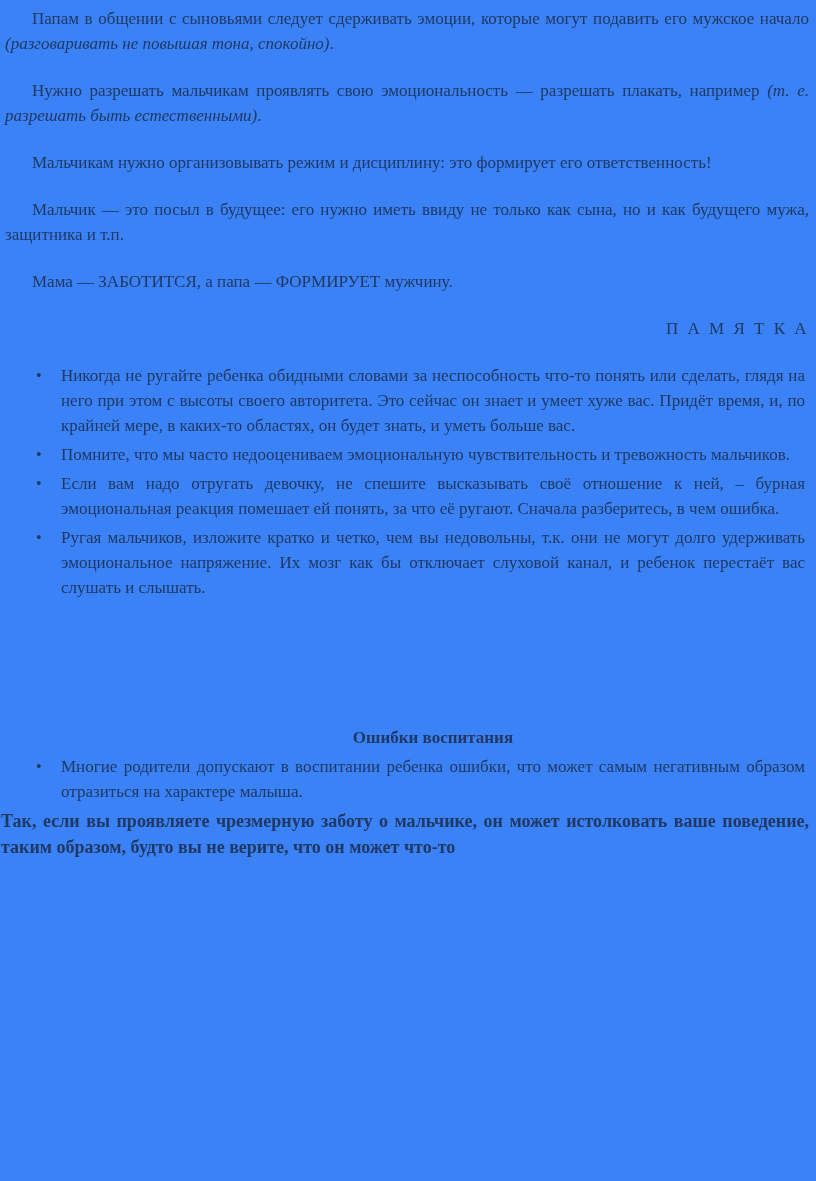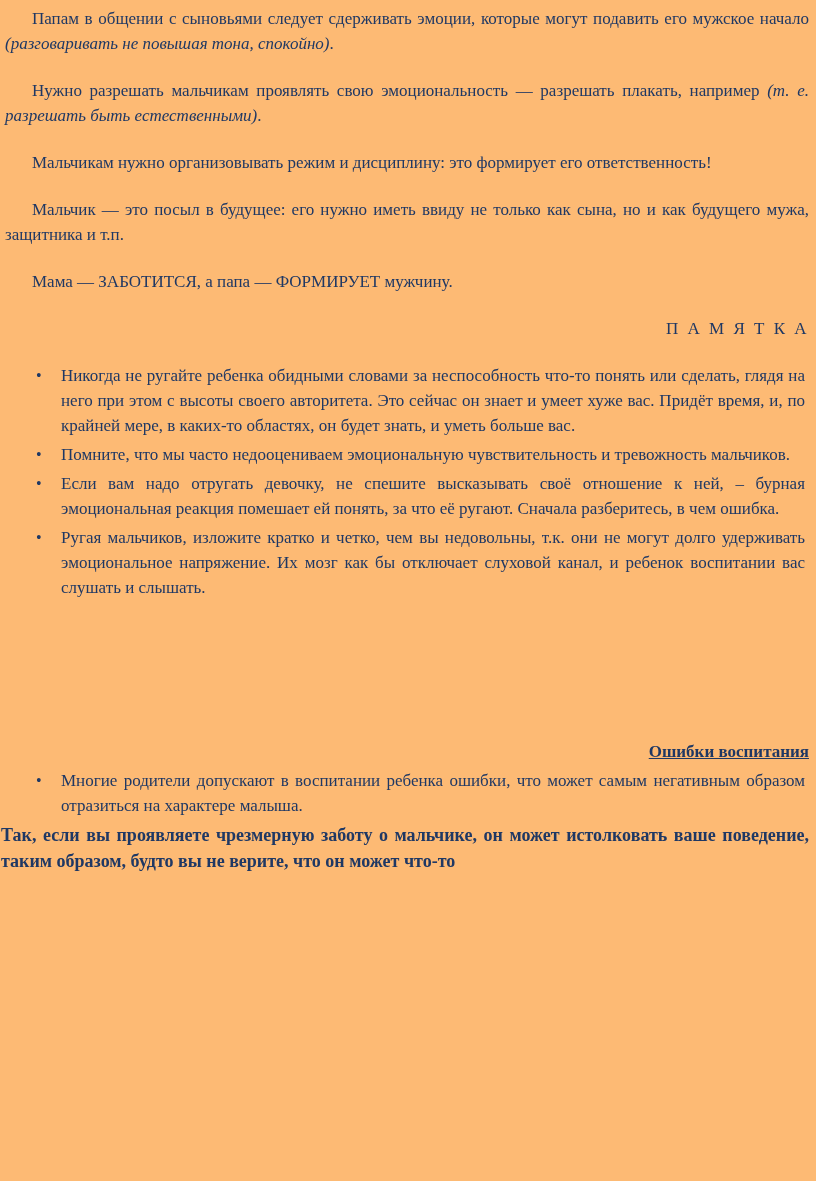--- a/index.html
+++ b/index.html
@@ -5,21 +5,21 @@
   html, body {
     margin: 0;
     padding: 0;
     background: #ffffff;
   }
   .page {
     position: relative;
     box-sizing: border-box;
     width: 816px;
     height: 1181px;
-    background: #fdba74;
+    background: #3b82f6;
     overflow: hidden;
     padding: 6px 7px 0 5px;
     font-family: "Liberation Serif", "DejaVu Serif", serif;
     font-size: 17px;
     line-height: 25px;
     color: #1f3864;
     text-align: justify;
   }
   p.para {
     margin: 0 0 22px 0;
@@ -42,24 +42,23 @@
   }
   ul.bullet-list > li::before {
     content: "\2022";
     position: absolute;
     left: -25px;
     top: 0;
     font-size: 16px;
   }
   .big-gap { height: 119px; }
   .section-heading {
-    margin: 16px 0 0 52px;
+    margin: 2px 0 0 52px;
     font-weight: bold;
-    text-align: right;
-    text-decoration: underline;
+    text-align: center;
   }
   p.closing {
     margin: 0 0 0 -4px;
     text-indent: 0;
     font-size: 18px;
     line-height: 26px;
     font-weight: bold;
   }
   em { font-style: italic; }
 </style>
@@ -81,21 +80,21 @@
   <p class="para">Мальчик — это посыл в будущее: его нужно иметь ввиду не только как сына, но и как будущего мужа, защитника и т.п.</p>
 
   <p class="para">Мама — ЗАБОТИТСЯ, а папа — ФОРМИРУЕТ мужчину.</p>
 
   <p class="memo-title">П А М Я Т К А</p>
 
   <ul class="bullet-list">
     <li>Никогда не ругайте ребенка обидными словами за неспособность что-то понять или сделать, глядя на него при этом с высоты своего авторитета. Это сейчас он знает и умеет хуже вас. Придёт время, и, по крайней мере, в каких-то областях, он будет знать, и уметь больше вас.</li>
     <li>Помните, что мы часто недооцениваем эмоциональную чувствительность и тревожность мальчиков.</li>
     <li>Если вам надо отругать девочку, не спешите высказывать своё отношение к ней, – бурная эмоциональная реакция помешает ей понять, за что её ругают. Сначала разберитесь, в чем ошибка.</li>
-    <li>Ругая мальчиков, изложите кратко и четко, чем вы недовольны, т.к. они не могут долго удерживать эмоциональное напряжение. Их мозг как бы отключает слуховой канал, и ребенок воспитании вас слушать и слышать.</li>
+    <li>Ругая мальчиков, изложите кратко и четко, чем вы недовольны, т.к. они не могут долго удерживать эмоциональное напряжение. Их мозг как бы отключает слуховой канал, и ребенок перестаёт вас слушать и слышать.</li>
   </ul>
 
   <div class="big-gap"></div>
 
   <p class="section-heading">Ошибки воспитания</p>
 
   <ul class="bullet-list">
     <li>Многие родители допускают в воспитании ребенка ошибки, что может самым негативным образом отразиться на характере малыша.</li>
   </ul>
 

